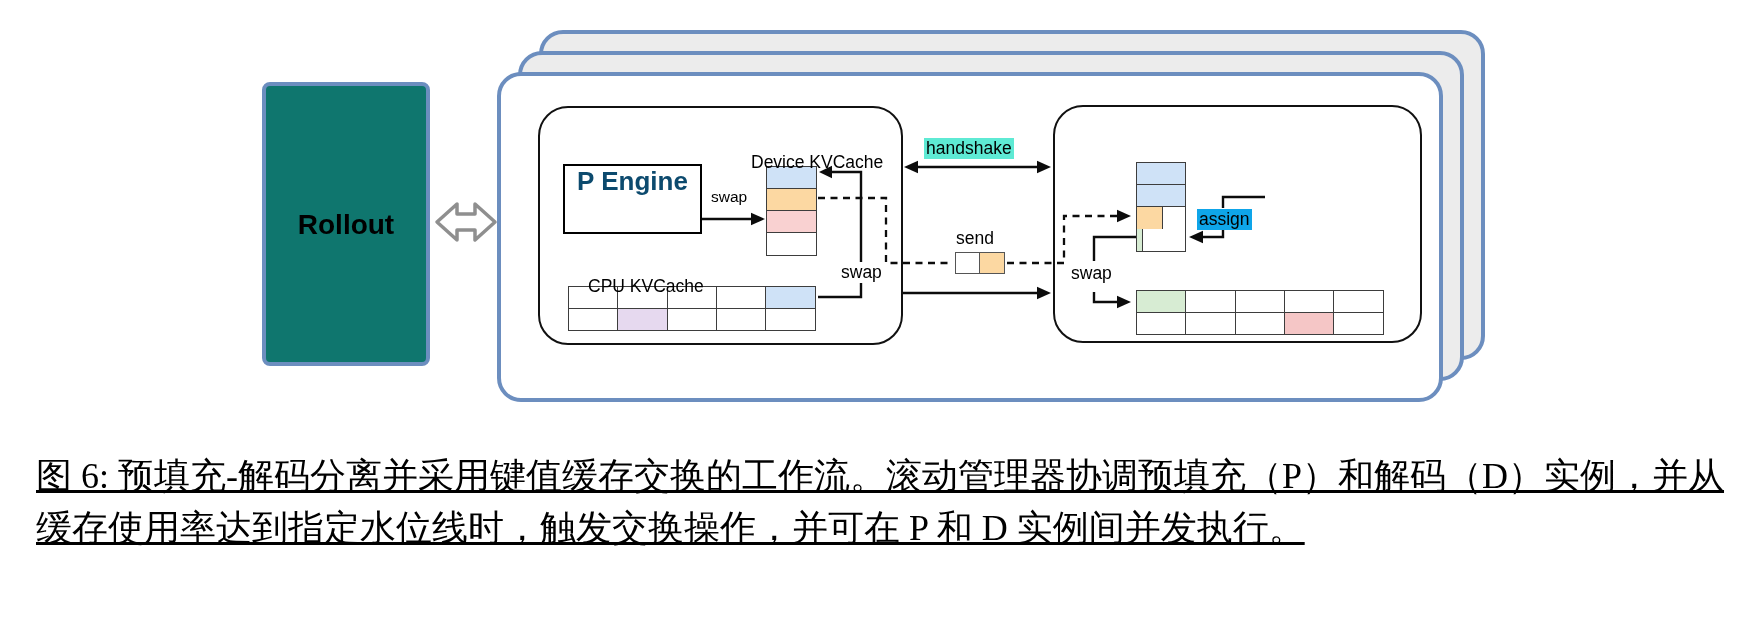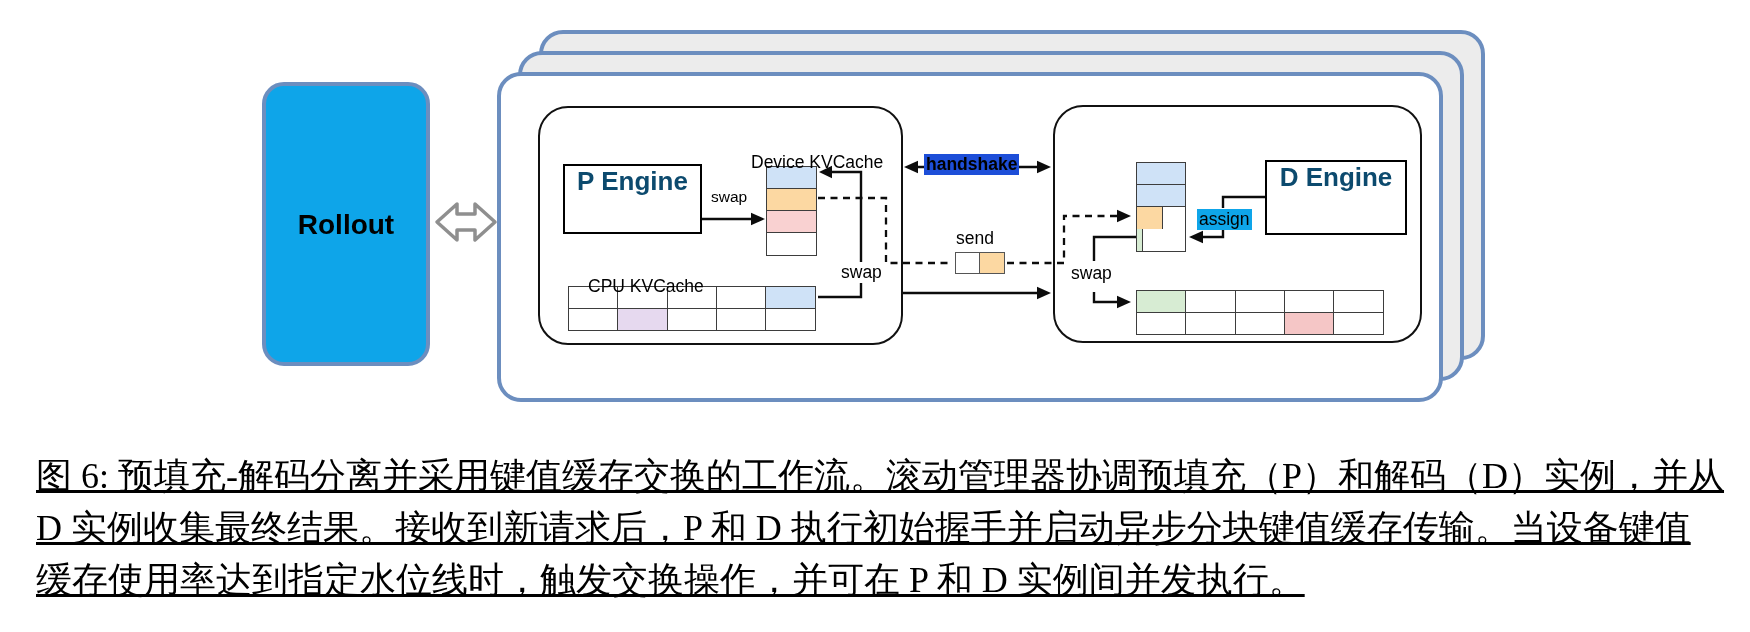--- a/index.html
+++ b/index.html
@@ -1,21 +1,21 @@
 <!DOCTYPE html>
 <html style="--c-outer_border: #6c8ebf; --c-back_fill: #ececec; --c-arrow_gray: #8f8f8f; --c-blue: #cfe2f7; --c-orange: #fcd8a2; --c-pink: #f9d1d1; --c-red: #f5c6c6; --c-green: #d7ecd3; --c-lavender: #e6d9ef; --c-white: #ffffff;"><head>
 <meta charset="utf-8">
 <style>
   html,body{margin:0;padding:0;background:#fff;}
   #stage{position:relative;width:1750px;height:632px;background:#fff;overflow:hidden;
          font-family:"Liberation Sans",sans-serif;}
 
   
   #rollout-box{position:absolute;left:262px;top:82px;width:168px;height:284px;
-    border:4px solid var(--c-outer_border);border-radius:22px;background:#0ea5e9;
+    border:4px solid var(--c-outer_border);border-radius:8px;background:#0f766e;
     display:flex;flex-direction:column;align-items:center;justify-content:center;
     font-weight:bold;font-size:28px;line-height:35px;color:#000;text-align:center;box-sizing:border-box;}
 
   
   .card{position:absolute;width:946px;height:330px;border:4px solid var(--c-outer_border);
         border-radius:24px;box-sizing:border-box;}
   #card-back{left:539px;top:30px;background:var(--c-back_fill);}
   #card-mid{left:518px;top:51px;background:var(--c-back_fill);}
   #card-front{left:497px;top:72px;background:#fff;}
 
@@ -33,21 +33,21 @@
   
   .lbl{position:absolute;color:#000;white-space:nowrap;}
   .b17{font-size:17.5px;font-weight:normal;margin-top:20px;}
   .s17{font-size:17.5px;}
   .s15{font-size:15.5px;}
   .b28{font-size:28px;font-weight:bold;}
   #device-kv-label-p{left:751px;top:132px;}
   #cpu-kv-label-p{left:588px;top:256px;}
   #write-label{left:711px;top:188px;}
   #swap-label-p{left:838px;top:262px;background:#fff;padding:0 3px;}
-  #handshake-label{left:924px;top:154px;background:#1d4ed8;padding:0 2px;font-weight:bold;}
+  #handshake-label{left:924px;top:138px;background:#5eead4;padding:0 2px;}
   #send-label{left:956px;top:228px;}
   #assign-label{left:1197px;top:209px;background:#0ea5e9;padding:0 2px;}
   #swap-label-d{left:1069px;top:263px;background:#fff;padding:0 2px;}
   #vrg-label{left:512px;top:352px;}
 
   
   .cell{box-sizing:border-box;display:flex;overflow:hidden;}
   .sub{display:block;height:100%;box-sizing:border-box;}
   .stack{position:absolute;width:51px;}
   .stack .cell{width:100%;height:23.7px;border:1.7px solid #3d3d3d;margin-top:-1.7px;}
@@ -95,23 +95,20 @@
   <div class="card" id="card-back"></div>
   <div class="card" id="card-mid"></div>
   <div class="card" id="card-front"></div>
 
   <div class="inner" id="p-box"></div>
   <div class="inner" id="d-box"></div>
 
   <div class="engine" id="p-engine">
     <span>P Engine</span>
   </div>
-  <div class="engine" id="d-engine">
-    <span>D Engine</span>
-  </div>
 
   <div class="stack" id="p-stack">
       <div class="cell" style="background: var(--c-blue);"></div>
       <div class="cell" style="background: var(--c-orange);"></div>
       <div class="cell" style="background: var(--c-pink);"></div>
       <div class="cell" style="background: var(--c-white);"></div>
     </div>
   <div class="grid" id="p-grid">
       <div class="grow">
         <div class="cell" style="background: var(--c-white);"></div>
@@ -212,17 +209,16 @@
   <div class="lbl b17" id="cpu-kv-label-p">CPU KVCache</div>
   <div class="lbl s15" id="write-label">swap</div>
   <div class="lbl s17" id="swap-label-p">swap</div>
   <div class="lbl s17" id="handshake-label">handshake</div>
   <div class="lbl s17" id="send-label">send</div>
   <div class="lbl s17" id="assign-label">assign</div>
   <div class="lbl s17" id="swap-label-d">swap</div>
 
   <div id="caption">
     <div class="cl">图 6: 预填充-解码分离并采用键值缓存交换的工作流。滚动管理器协调预填充（P）和解码（D）实例，并从</div>
-    <div class="cl">D 实例收集最终结果。接收到新请求后，P 和 D 执行初始握手并启动异步分块键值缓存传输。当设备键值</div>
     <div class="cl">缓存使用率达到指定水位线时，触发交换操作，并可在 P 和 D 实例间并发执行。</div>
   </div>
 
 </div>
 
 </body></html>

